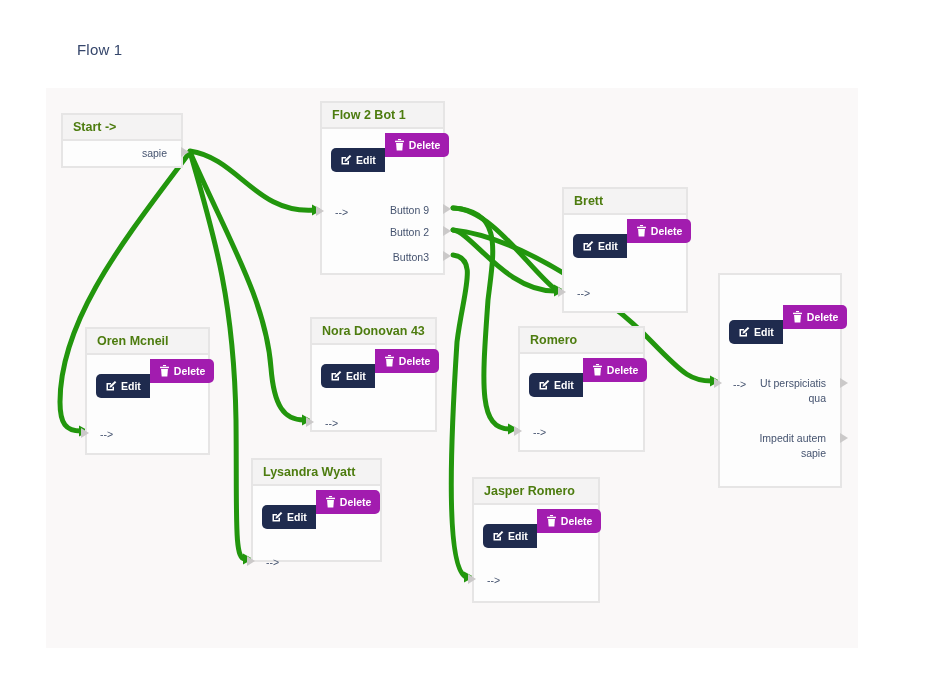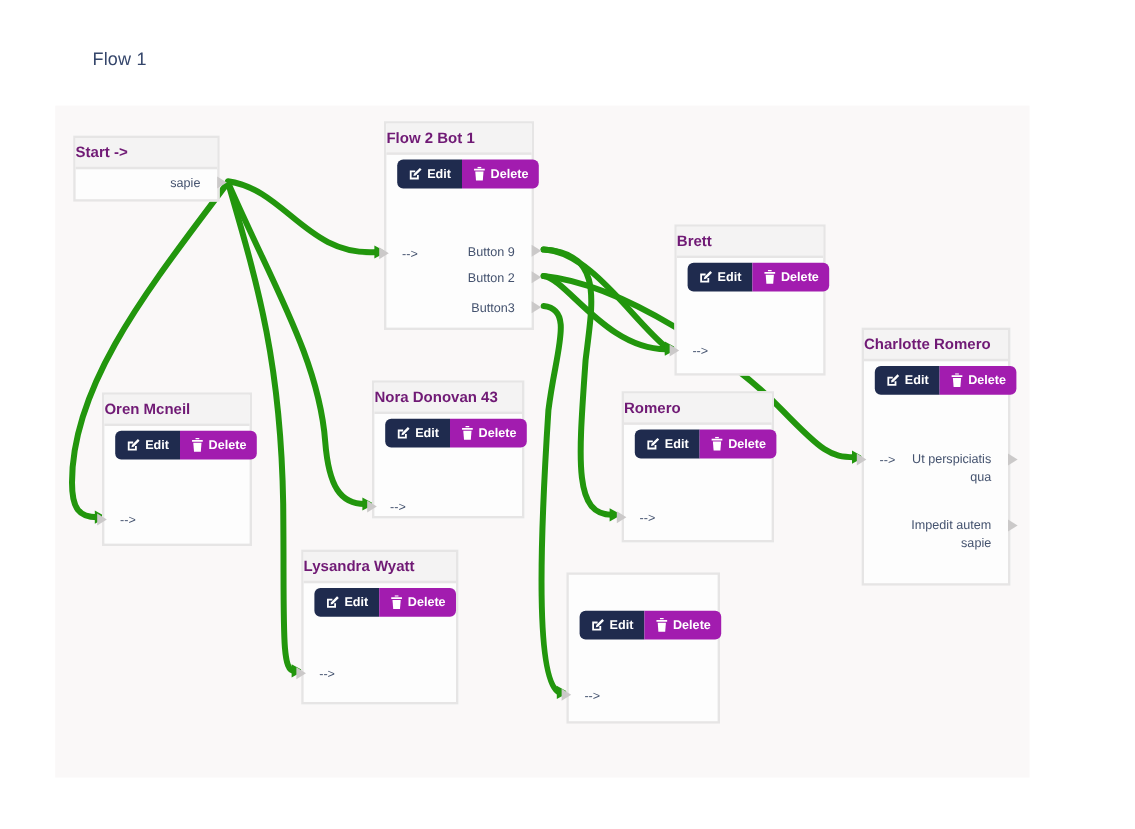--- a/index.html
+++ b/index.html
@@ -4,26 +4,26 @@
 <style>
   html,body{margin:0;padding:0;background:#ffffff;}
   .stage{position:relative;width:946px;height:691px;background:#ffffff;overflow:hidden;
          font-family:"Liberation Sans","DejaVu Sans",sans-serif;}
   .band{position:absolute;left:46px;top:28px;width:812px;height:60px;background:#ffffff;z-index:0;}
   .band .title{position:absolute;left:31px;top:13px;font-size:15px;color:#35466b;letter-spacing:.2px;}
   .canvas{position:absolute;left:46px;top:88px;width:812px;height:560px;background:#faf8f8;z-index:0;}
   svg.wires{position:absolute;left:0;top:0;width:946px;height:691px;z-index:1;pointer-events:none;}
   .node{position:absolute;background:#fdfdfd;border:2px solid #e6e5e5;box-sizing:border-box;z-index:2;}
   .node-header{position:absolute;left:0;top:0;right:0;height:24px;background:#f4f3f3;
-               border-bottom:2px solid #e6e5e5;line-height:24px;
-               font-size:12.5px;font-weight:bold;color:#701a75;white-space:nowrap;overflow:hidden;}
+               border-bottom:2px solid #e6e5e5;line-height:24px;padding-left:10px;
+               font-size:12.5px;font-weight:bold;color:#4d7c0f;white-space:nowrap;overflow:hidden;}
   .node-buttons{position:absolute;left:9px;display:flex;}
   .btnp{display:flex;align-items:center;gap:4px;border:none;color:#fff;font-family:inherit;
         font-size:10.5px;font-weight:bold;padding:0 9px;height:24px;cursor:pointer;}
-  .btn-edit{background:#1f2b4e;border-radius:5px 0 0 5px;}
+  .btn-edit{background:#1f2b4e;border-radius:5px 0 0 5px;margin-top:15px;}
   .btn-del{background:#a21caf;border-radius:0 5px 5px 0;}
   .in-label{position:absolute;left:13px;font-size:10.5px;color:#45536f;line-height:14px;}
   .out-label{position:absolute;right:14px;text-align:right;font-size:10.5px;color:#45536f;line-height:16px;white-space:nowrap;}
   .out-label.multi{width:86px;line-height:15px;white-space:normal;}
   .port{position:absolute;width:0;height:0;border-top:5px solid transparent;
         border-bottom:5px solid transparent;border-left:8px solid #cbc9c9;}
   .ico{display:block;}
 </style>
 </head>
 <body>
@@ -168,21 +168,21 @@
               <path fill="#fff" d="M4.2 0h3.6v1.3H4.2z"></path>
               <path fill="#fff" d="M.8 2h10.4v1.7H.8z"></path>
               <path fill="#fff" d="M2 4.6h8L9.3 13.4H2.7z"></path>
             </svg>
             <span>Delete</span>
           </button>
     </div>
         <span class="in-label" style="top:97px">--&gt;</span>
         <span class="port" style="left:-6px;top:98px"></span>
       </div>
-      <div class="node" style="left: 251px; top: 458px; width: 131px; height: 129px;">
+      <div class="node" style="left: 251px; top: 458px; width: 131px; height: 104px;">
         <div class="node-header">Lysandra Wyatt</div>
         <div class="node-buttons" style="top:30px">
       <button class="btnp btn-edit">
             <svg class="ico" width="12" height="12" viewBox="0 0 16 16">
               <path fill="#fff" d="M2 4h6v2H4v6h6V9h2v5H2z"></path>
               <path fill="#fff" d="M13.2 1.2l1.9 1.9-6.6 6.6-2.5.6.6-2.5z"></path>
             </svg>
             <span>Edit</span>
           </button>
       <button class="btnp btn-del">
@@ -191,20 +191,21 @@
               <path fill="#fff" d="M.8 2h10.4v1.7H.8z"></path>
               <path fill="#fff" d="M2 4.6h8L9.3 13.4H2.7z"></path>
             </svg>
             <span>Delete</span>
           </button>
     </div>
         <span class="in-label" style="top:95px">--&gt;</span>
         <span class="port" style="left:-6px;top:96px"></span>
       </div>
       <div class="node" style="left: 472px; top: 477px; width: 128px; height: 126px;">
+        <div class="node-header">Jasper Romero</div>
         <div class="node-buttons" style="top:30px">
       <button class="btnp btn-edit">
             <svg class="ico" width="12" height="12" viewBox="0 0 16 16">
               <path fill="#fff" d="M2 4h6v2H4v6h6V9h2v5H2z"></path>
               <path fill="#fff" d="M13.2 1.2l1.9 1.9-6.6 6.6-2.5.6.6-2.5z"></path>
             </svg>
             <span>Edit</span>
           </button>
       <button class="btnp btn-del">
             <svg class="ico" width="11" height="12" viewBox="0 0 12 14">
@@ -212,21 +213,20 @@
               <path fill="#fff" d="M.8 2h10.4v1.7H.8z"></path>
               <path fill="#fff" d="M2 4.6h8L9.3 13.4H2.7z"></path>
             </svg>
             <span>Delete</span>
           </button>
     </div>
         <span class="in-label" style="top:94px">--&gt;</span>
         <span class="port" style="left:-6px;top:95px"></span>
       </div>
       <div class="node" style="left: 718px; top: 273px; width: 124px; height: 215px;">
-        <div class="node-header">Charlotte Romero</div>
         <div class="node-buttons" style="top:30px">
       <button class="btnp btn-edit">
             <svg class="ico" width="12" height="12" viewBox="0 0 16 16">
               <path fill="#fff" d="M2 4h6v2H4v6h6V9h2v5H2z"></path>
               <path fill="#fff" d="M13.2 1.2l1.9 1.9-6.6 6.6-2.5.6.6-2.5z"></path>
             </svg>
             <span>Edit</span>
           </button>
       <button class="btnp btn-del">
             <svg class="ico" width="11" height="12" viewBox="0 0 12 14">

